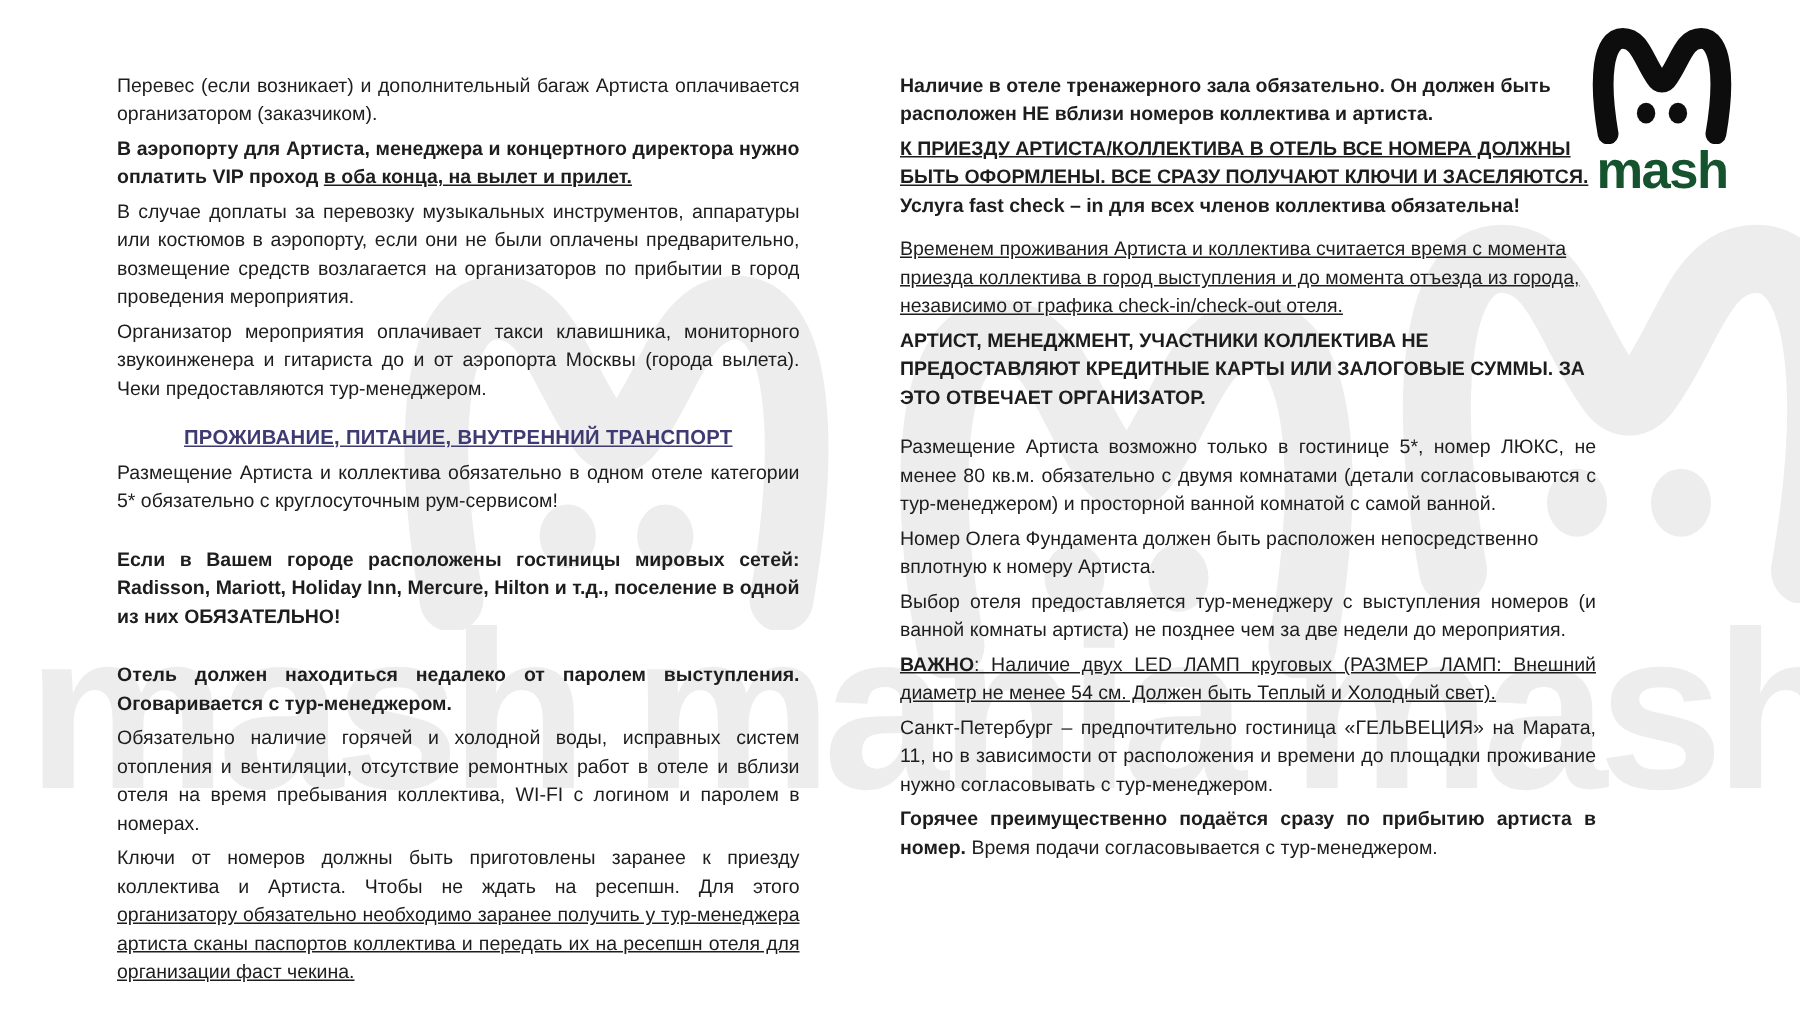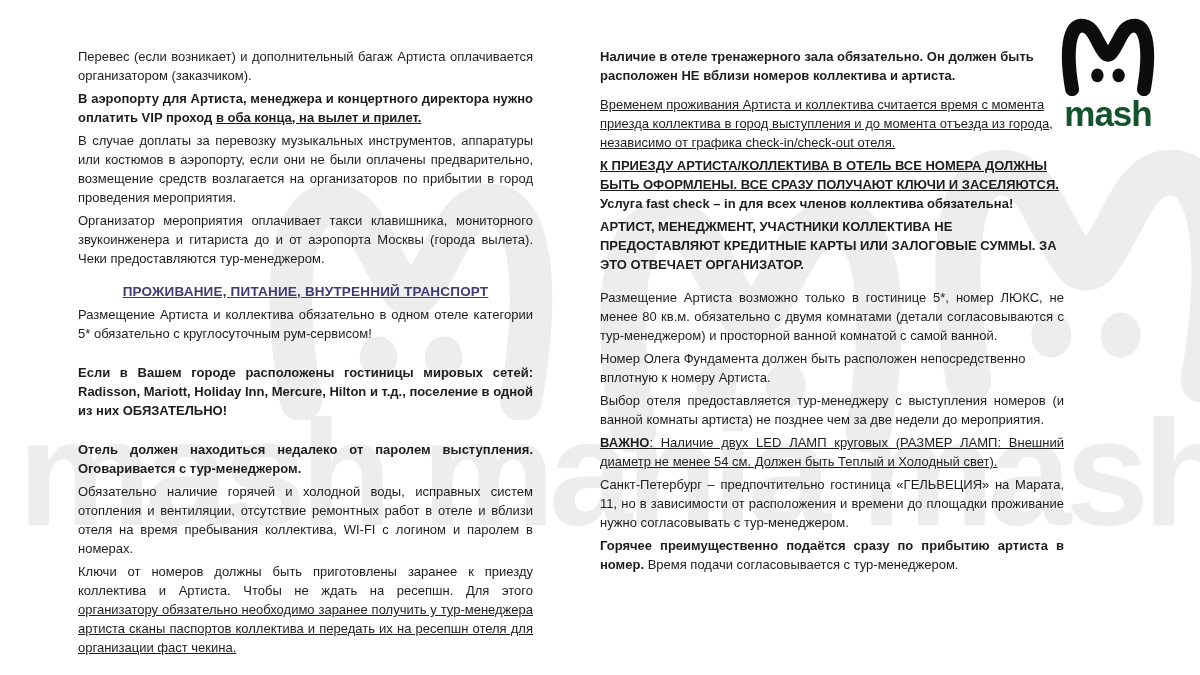--- a/index.html
+++ b/index.html
@@ -80,22 +80,22 @@
       <p><span>Организатор мероприятия оплачивает такси клавишника, мониторного звукоинженера и гитариста до и от аэропорта Москвы (города вылета). Чеки предоставляются тур-менеджером.</span></p>
       <p class="heading gap-lg"><span>ПРОЖИВАНИЕ, ПИТАНИЕ, ВНУТРЕННИЙ ТРАНСПОРТ</span></p>
       <p><span>Размещение Артиста и коллектива обязательно в одном отеле категории 5* обязательно с круглосуточным рум-сервисом!</span></p>
       <p class="gap-sm"><span>Если в Вашем городе расположены гостиницы мировых сетей: Radisson, Mariott, Holiday Inn, Mercure, Hilton и т.д., поселение в одной из них ОБЯЗАТЕЛЬНО!</span></p>
       <p class="gap-sm"><span>Отель должен находиться недалеко от паролем выступления. Оговаривается с тур-менеджером.</span></p>
       <p><span>Обязательно наличие горячей и холодной воды, исправных систем отопления и вентиляции, отсутствие ремонтных работ в отеле и вблизи отеля на время пребывания коллектива, WI-FI с логином и паролем в номерах.</span></p>
       <p><span>Ключи от номеров должны быть приготовлены заранее к приезду коллектива и Артиста. Чтобы не ждать на ресепшн. Для этого </span><span class="r-u">организатору обязательно необходимо заранее получить у тур-менеджера артиста сканы паспортов коллектива и передать их на ресепшн отеля для организации фаст чекина.</span></p>
     </div>
   <div class="col col-right">
       <p class="align-left"><span class="r-b">Наличие в отеле тренажерного зала обязательно. Он должен быть расположен НЕ вблизи номеров коллектива и артиста.</span></p>
+      <p class="align-left"><span class="r-b r-u">К ПРИЕЗДУ АРТИСТА/КОЛЛЕКТИВА В ОТЕЛЬ ВСЕ НОМЕРА ДОЛЖНЫ БЫТЬ ОФОРМЛЕНЫ. ВСЕ СРАЗУ ПОЛУЧАЮТ КЛЮЧИ И ЗАСЕЛЯЮТСЯ.</span><br><span class="r-b">Услуга  fast check – in для всех членов коллектива обязательна!</span></p>
       <p class="align-left gap-md"><span class="r-u">Временем проживания Артиста и коллектива считается время с момента приезда коллектива в город выступления и до момента отъезда из города, независимо от графика check-in/check-out отеля.</span></p>
-      <p class="align-left"><span class="r-b r-u">К ПРИЕЗДУ АРТИСТА/КОЛЛЕКТИВА В ОТЕЛЬ ВСЕ НОМЕРА ДОЛЖНЫ БЫТЬ ОФОРМЛЕНЫ. ВСЕ СРАЗУ ПОЛУЧАЮТ КЛЮЧИ И ЗАСЕЛЯЮТСЯ.</span><br><span class="r-b">Услуга  fast check – in для всех членов коллектива обязательна!</span></p>
       <p class="align-left"><span class="r-b">АРТИСТ, МЕНЕДЖМЕНТ, УЧАСТНИКИ КОЛЛЕКТИВА НЕ ПРЕДОСТАВЛЯЮТ КРЕДИТНЫЕ КАРТЫ ИЛИ ЗАЛОГОВЫЕ СУММЫ. ЗА ЭТО ОТВЕЧАЕТ ОРГАНИЗАТОР.</span></p>
       <p class="gap-lg"><span>Размещение Артиста возможно только в гостинице 5*, номер ЛЮКС, не менее 80 кв.м. обязательно с двумя комнатами (детали согласовываются с тур-менеджером) и просторной ванной комнатой с самой ванной.</span></p>
       <p class="align-left"><span>Номер Олега Фундамента должен быть расположен непосредственно вплотную к номеру Артиста.</span></p>
       <p><span>Выбор отеля предоставляется тур-менеджеру с выступления номеров (и ванной комнаты артиста) не позднее чем за две недели до мероприятия.</span></p>
       <p><span class="r-b r-u">ВАЖНО</span><span class="r-u">: Наличие двух LED ЛАМП круговых (РАЗМЕР ЛАМП: Внешний диаметр не менее 54 см. Должен быть Теплый и Холодный свет).</span></p>
       <p><span>Санкт-Петербург – предпочтительно гостиница «ГЕЛЬВЕЦИЯ» на Марата, 11, но в зависимости от расположения и времени до площадки проживание нужно согласовывать с тур-менеджером.</span></p>
       <p><span class="r-b">Горячее преимущественно подаётся сразу по прибытию артиста в номер.</span><span> Время подачи согласовывается с тур-менеджером.</span></p>
     </div>
 
   <div class="logo">

